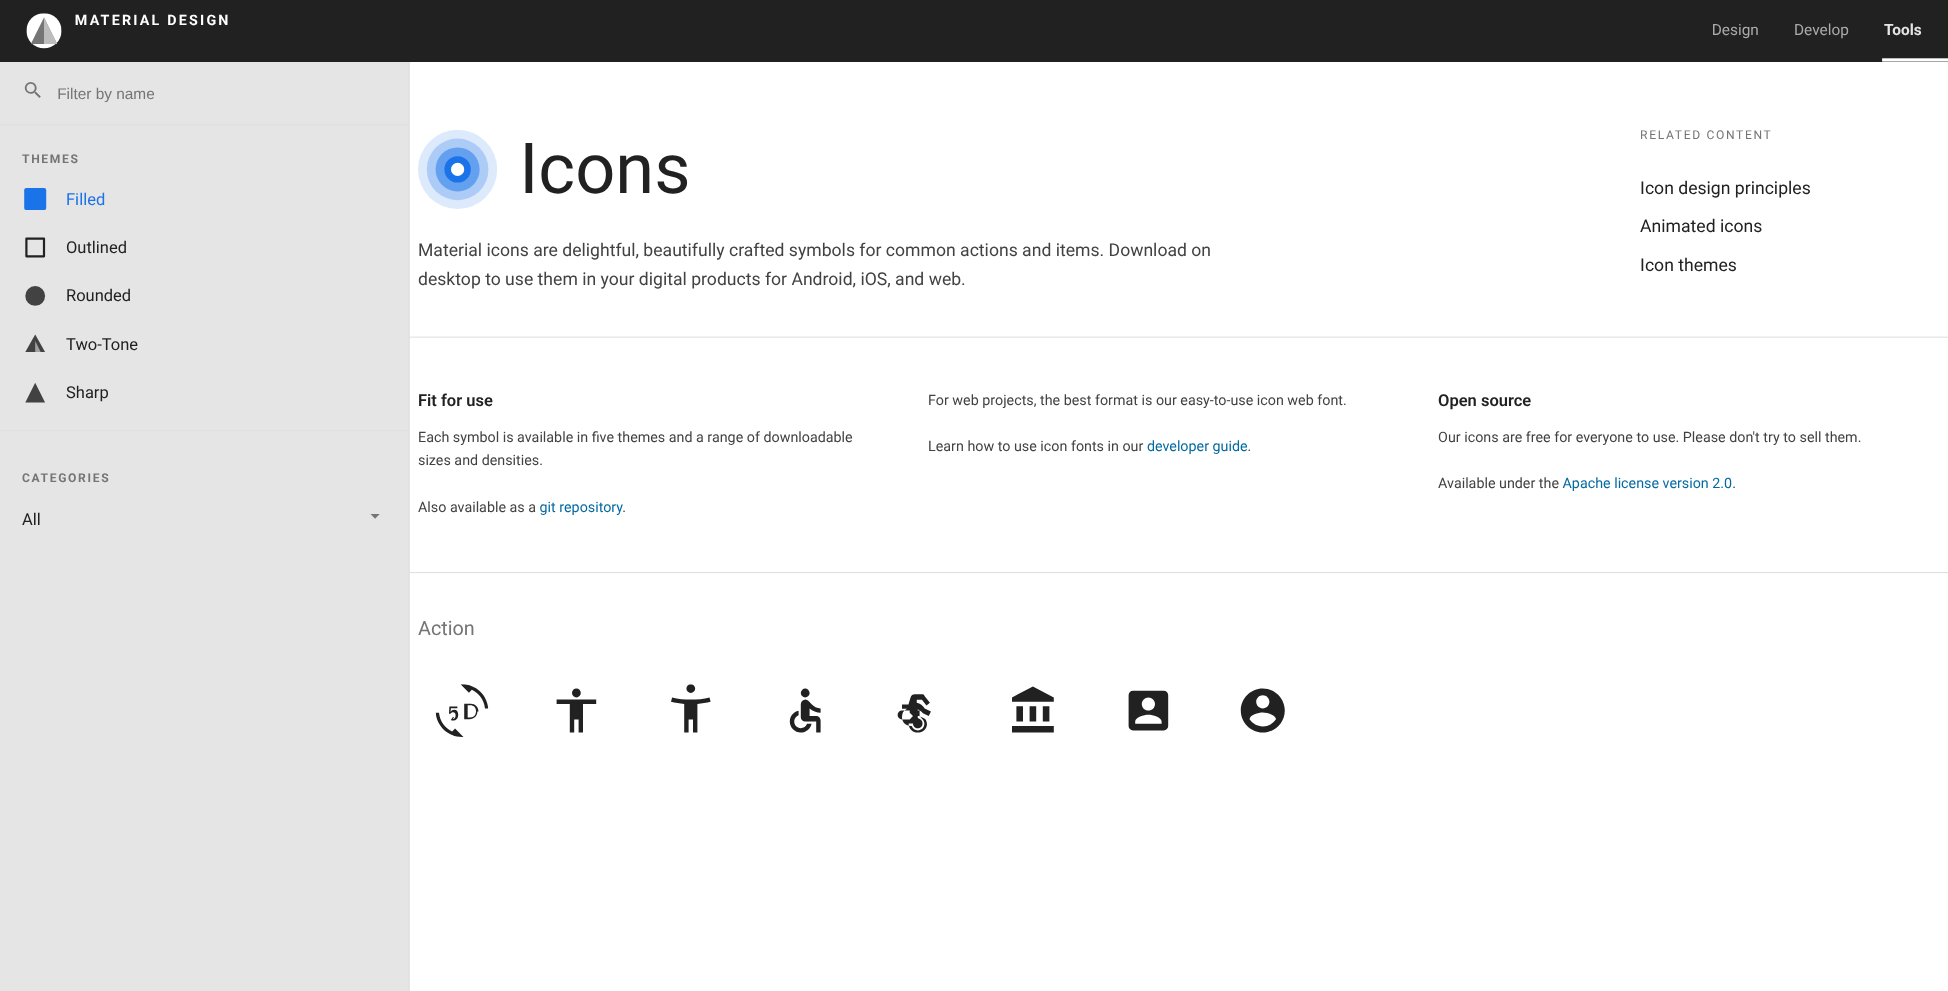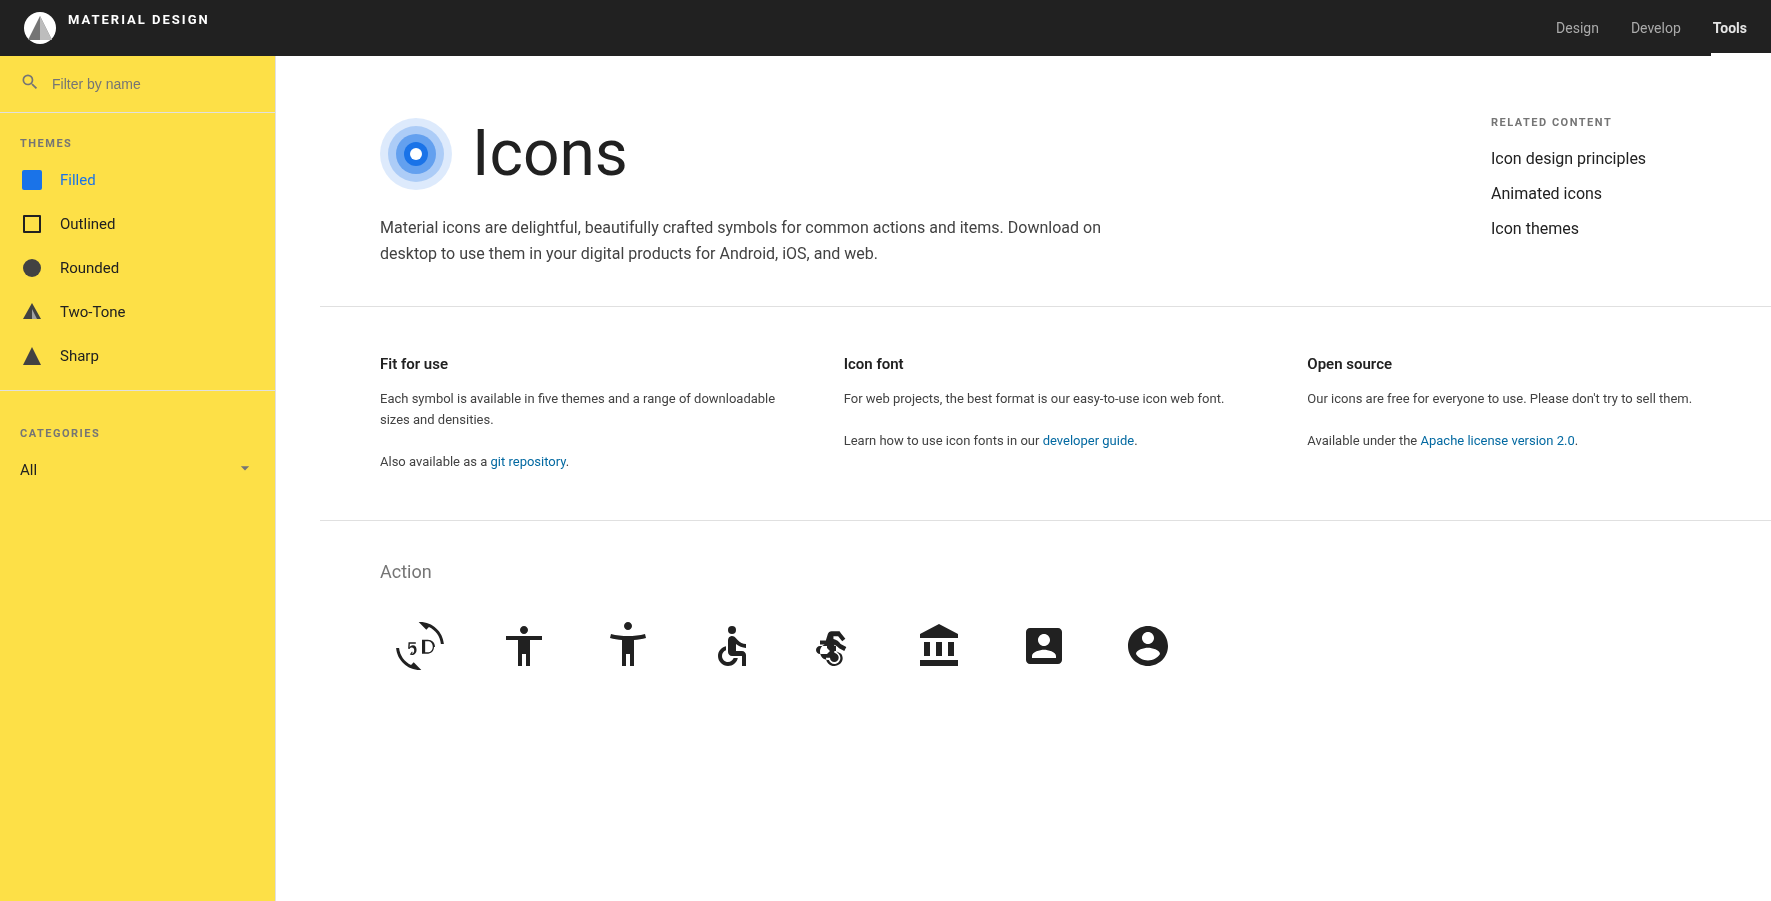--- a/index.html
+++ b/index.html
@@ -55,23 +55,23 @@
       width: 60px;
       height: 3px;
       background: #fff;
     }
 
     
     .sidebar {
       position: fixed;
       top: 56px;
       left: 0;
-      width: 276px;
+      width: 372px;
       bottom: 0;
-      background: #fde047;
+      background: #e5e5e5;
       border-right: 1px solid #e0e0e0;
       overflow-y: auto;
       z-index: 50;
     }
     .search-bar {
       display: flex;
       align-items: center;
       padding: 16px 20px;
       border-bottom: 1px solid #e0e0e0;
       gap: 12px;
@@ -196,25 +196,25 @@
       color: #424242;
       line-height: 1.6;
       max-width: 760px;
     }
     .hero-right {
       min-width: 260px;
       padding-left: 40px;
     }
     .related-label {
       font-size: 11px;
-      font-weight: 700;
+      font-weight: 400;
       letter-spacing: 1.5px;
       color: #757575;
       text-transform: uppercase;
-      margin-bottom: 20px;
+      margin-bottom: 32px;
     }
     .related-link {
       display: block;
       font-size: 16px;
       color: #212121;
       text-decoration: none;
       margin-bottom: 16px;
       cursor: pointer;
     }
 
@@ -389,21 +389,20 @@
   <section class="features-section">
     <div class="feature-col">
       <div class="feature-title">Fit for use</div>
       <p class="feature-desc">
         <span>Each symbol is available in five themes and a range of downloadable sizes and densities.</span>
         <br><br>
         <span>Also available as a </span><a class="feature-link">git repository</a>.
       </p>
     </div>
     <div class="feature-col">
-      <div class="feature-title">Icon font</div>
       <p class="feature-desc">
         <span>For web projects, the best format is our easy-to-use icon web font.</span>
         <br><br>
         <span>Learn how to use icon fonts in our </span><a class="feature-link">developer guide</a>.
       </p>
     </div>
     <div class="feature-col">
       <div class="feature-title">Open source</div>
       <p class="feature-desc">
         <span>Our icons are free for everyone to use. Please don't try to sell them.</span>

